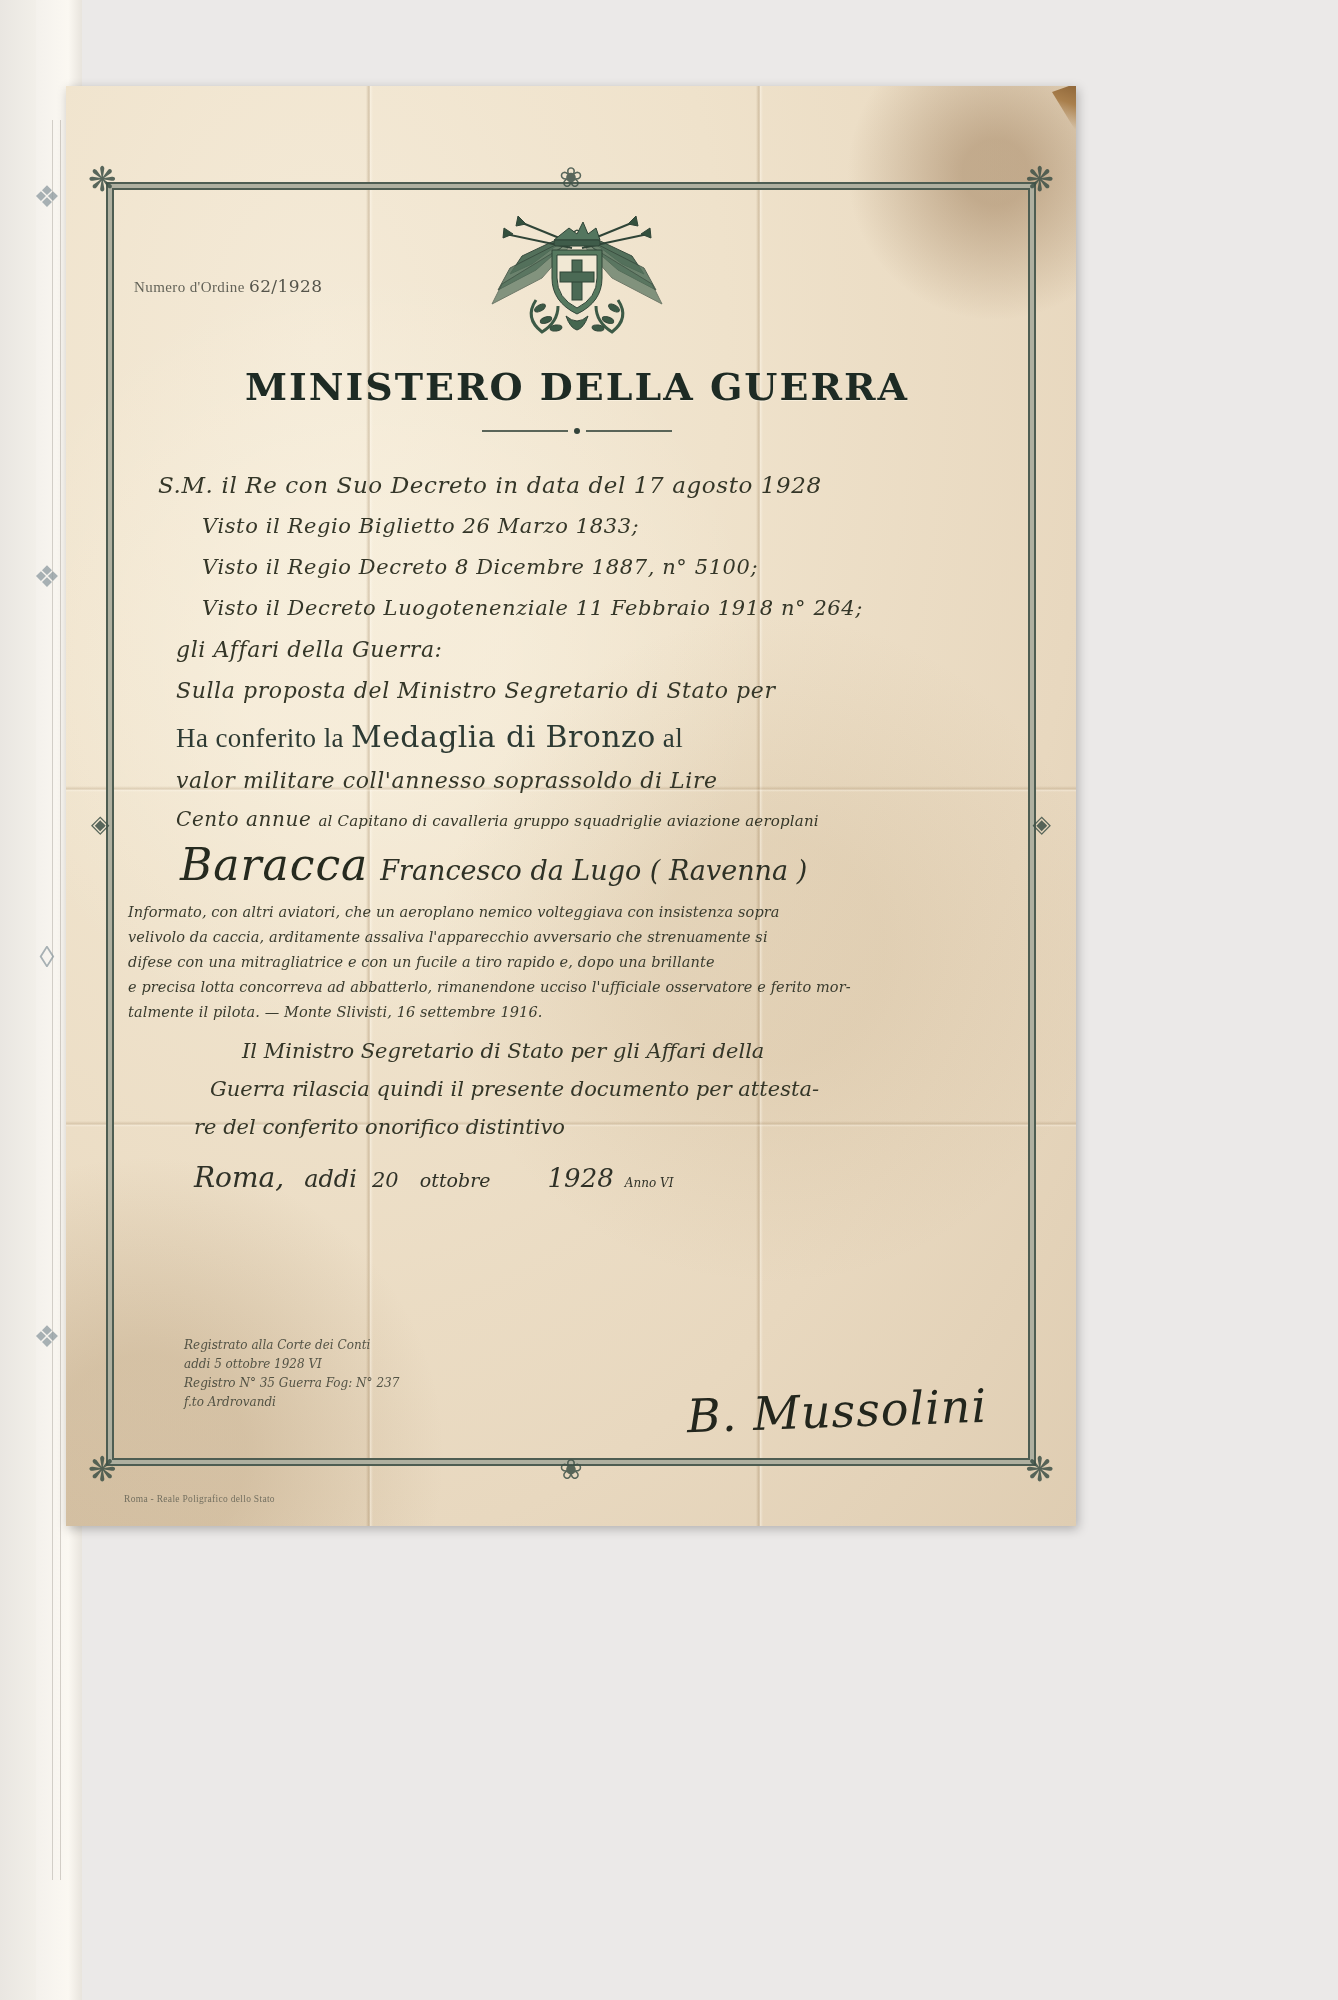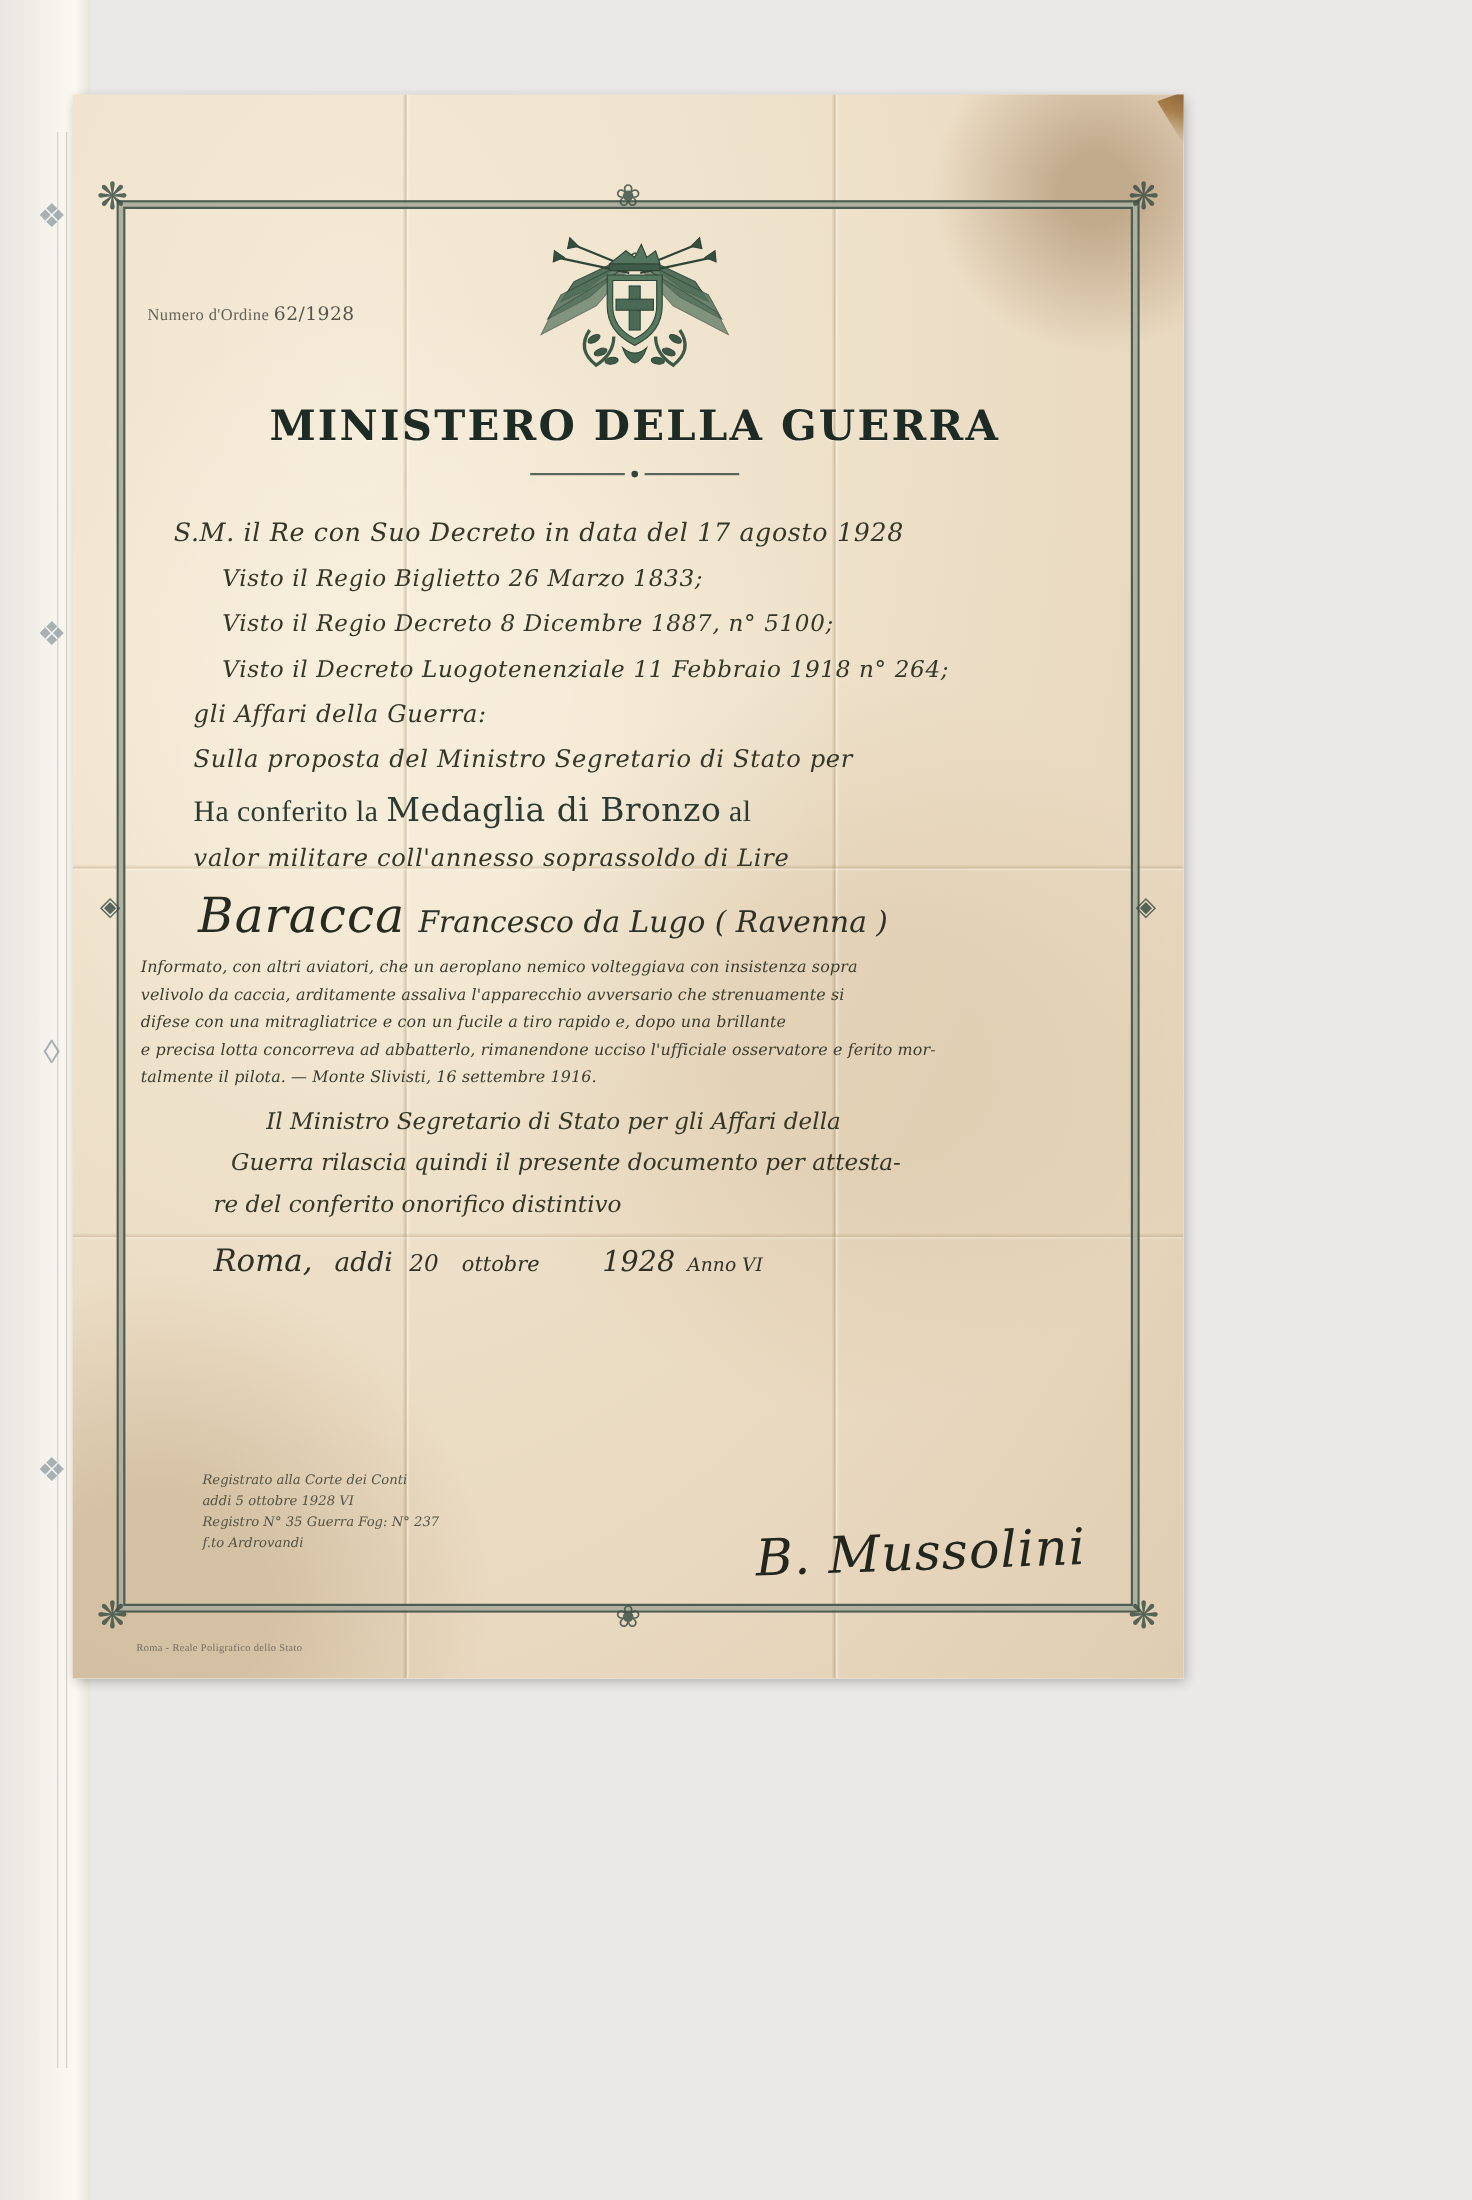--- a/index.html
+++ b/index.html
@@ -292,21 +292,21 @@
     white-space: nowrap;
     font-family: "DejaVu Serif", serif;
     font-style: italic;
     color: #2f3127;
   }
   #place-date .place { font-size: 28px; }
   #place-date .dd { font-size: 24px; margin-left: 15px; }
   #place-date .day { font-size: 21px; margin-left: 10px; }
   #place-date .month { font-size: 19px; margin-left: 16px; }
   #place-date .year { font-size: 26px; margin-left: 52px; }
-  #place-date .era { font-size: 17px; margin-left: 6px; }
+  #place-date .era { font-size: 12px; margin-left: 6px; }
 
   #registration {
     position: absolute;
     left: 56px;
     bottom: 44px;
     font-family: "DejaVu Serif", serif;
     font-style: italic;
     font-size: 12px;
     line-height: 19px;
     color: #44463a;
@@ -454,20 +454,24 @@
         <div class="line l-ind">Visto il Decreto Luogotenenziale 11 Febbraio 1918 n° 264;</div>
         <div class="line l-2">gli Affari della Guerra:</div>
         <div class="line l-2">Sulla proposta del Ministro Segretario di Stato per</div>
 
         <div class="big-award">
           <span>Ha conferito la</span>
           <span class="cap">Medaglia di Bronzo</span>
           <span>al</span>
         </div>
         <div class="line l-3">valor militare  coll'annesso soprassoldo di Lire</div>
+        <div class="line l-4">
+          <span>Cento annue</span>
+          <span class="small">al Capitano di cavalleria gruppo squadriglie aviazione aeroplani</span>
+        </div>
 
         <div id="recipient">
           <span class="surname">Baracca</span>
           <span class="rest">Francesco da Lugo ( Ravenna )</span>
         </div>
 
         <div id="citation">
           <div class="cl">Informato, con altri aviatori, che un aeroplano nemico volteggiava con insistenza sopra</div>
           <div class="cl">velivolo da caccia, arditamente assaliva l'apparecchio avversario che strenuamente si</div>
           <div class="cl">difese con una mitragliatrice e con un fucile a tiro rapido e, dopo una brillante</div>

